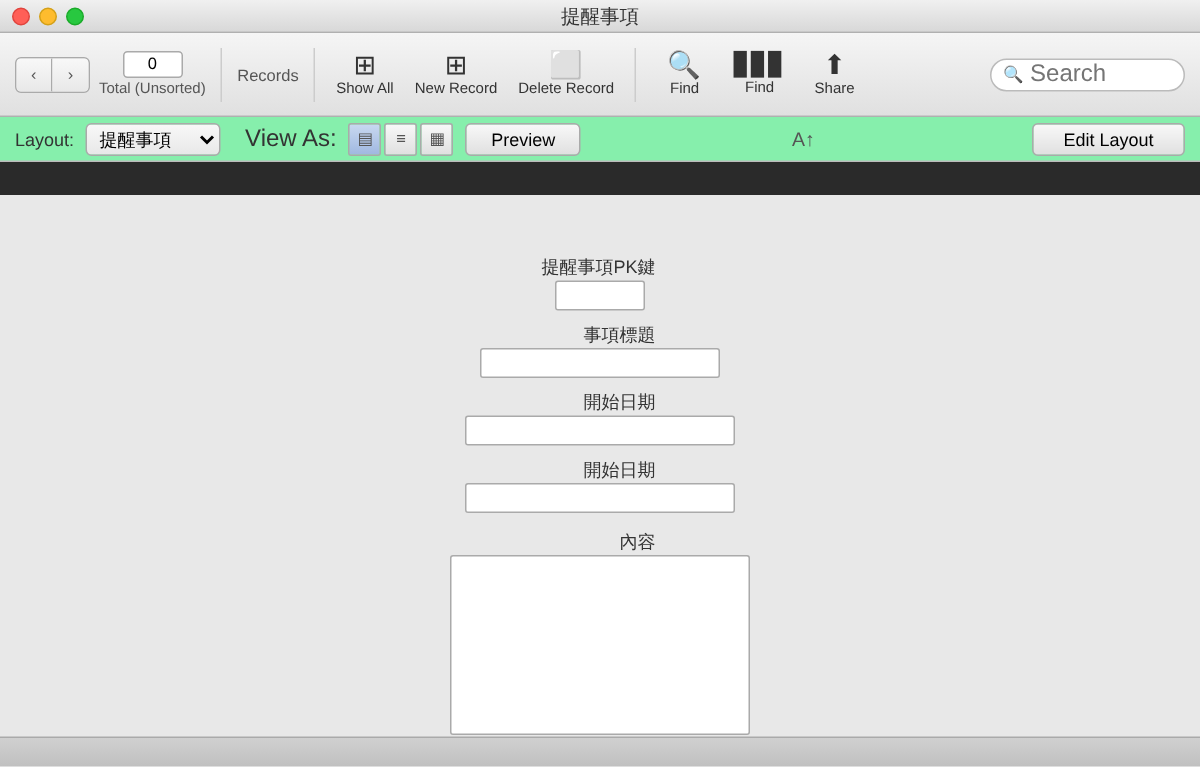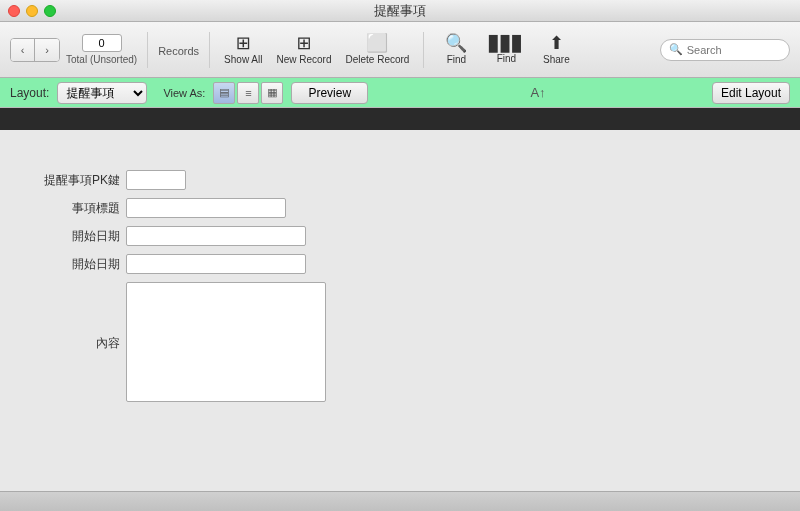--- a/index.html
+++ b/index.html
@@ -128,21 +128,21 @@
       background: white;
       border: 1px solid #bbb;
       border-radius: 12px;
       height: 22px;
       padding: 0 8px;
       width: 130px;
     }
     .toolbar-search input {
       border: none;
       outline: none;
-      font-size: 11px;
+      font-size: 16px;
       width: 100%;
       background: transparent;
     }
     .search-icon-sym {
       font-size: 11px;
       color: #999;
       margin-right: 4px;
     }
 
     
@@ -163,21 +163,21 @@
       height: 22px;
       border: 1px solid #aaa;
       border-radius: 4px;
       background: linear-gradient(to bottom, #f8f8f8, #e8e8e8);
       font-size: 12px;
       padding: 0 4px;
       cursor: pointer;
       min-width: 90px;
     }
     .view-as-label {
-      font-size: 11px;
+      font-size: 16px;
       color: #333;
       margin-left: 8px;
     }
     .view-icons {
       display: flex;
       gap: 2px;
     }
     .view-icon-btn {
       width: 22px;
       height: 22px;
@@ -202,21 +202,21 @@
       padding: 0 16px;
       font-size: 12px;
       cursor: pointer;
     }
     .edit-layout-btn {
       margin-left: auto;
       height: 22px;
       border: 1px solid #aaa;
       border-radius: 4px;
       background: linear-gradient(to bottom, #f8f8f8, #e0e0e0);
-      padding: 0 8px;
+      padding: 0 20px;
       font-size: 12px;
       cursor: pointer;
     }
     .font-icon {
       font-size: 13px;
       color: #555;
       margin-right: 6px;
     }
 
     
@@ -234,20 +234,21 @@
     }
 
     
     .form-container {
       padding: 20px 40px;
     }
     .form-row {
       display: flex;
       align-items: center;
       margin-bottom: 8px;
+      flex-direction: column;
     }
     .form-label {
       width: 80px;
       text-align: right;
       font-size: 12px;
       color: #333;
       margin-right: 6px;
       flex-shrink: 0;
     }
     .form-input {

